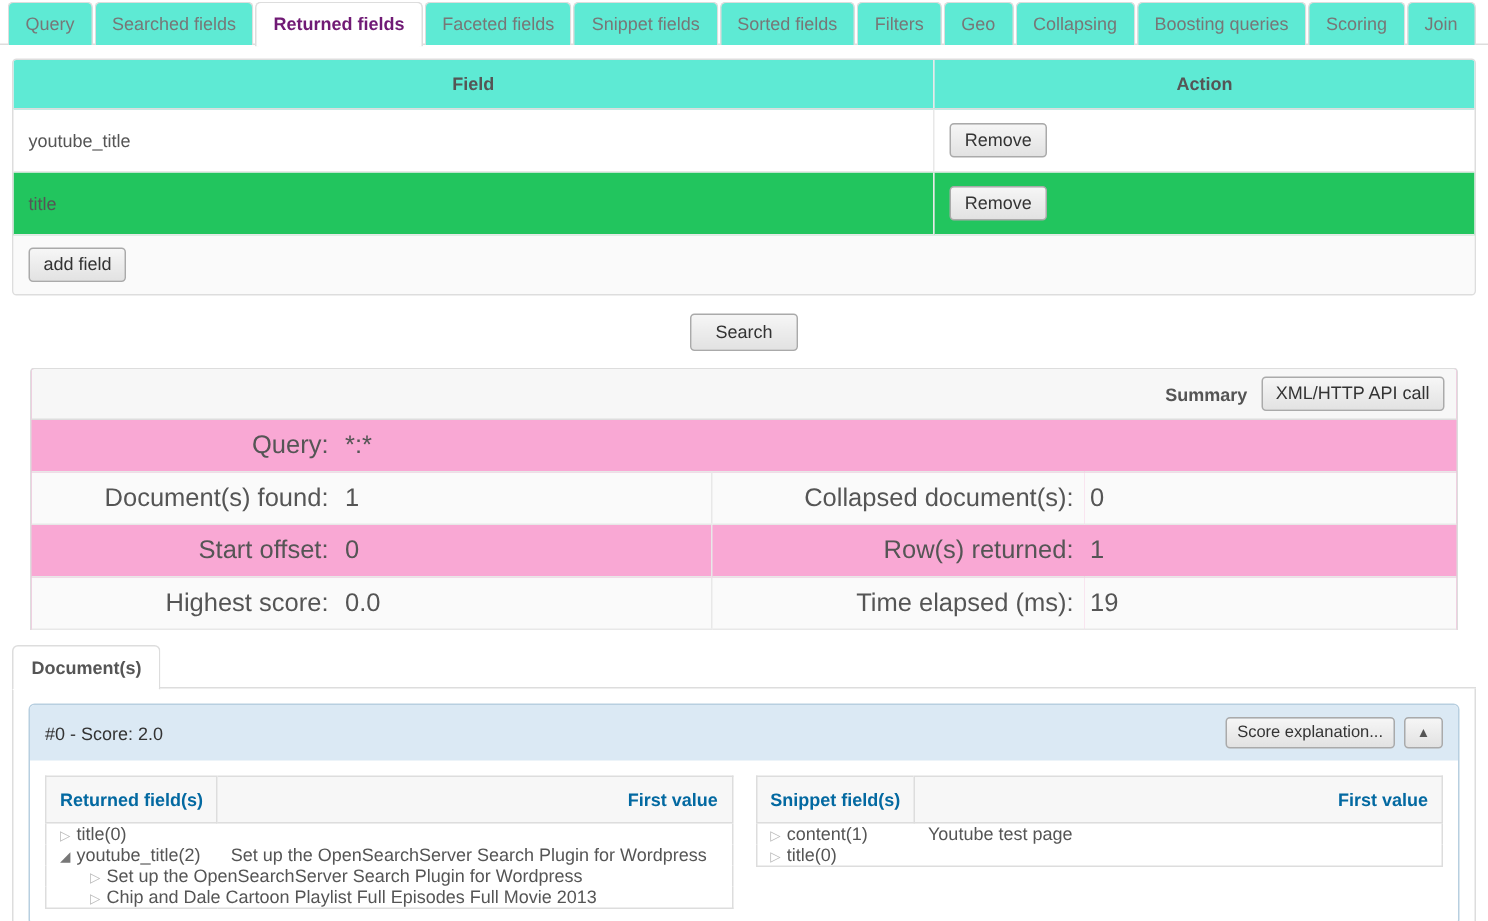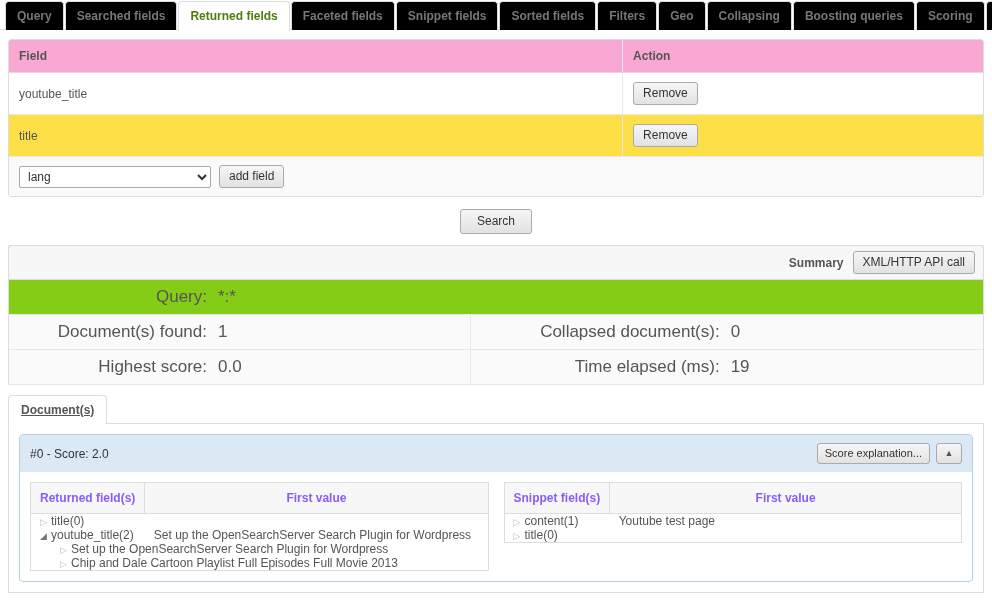--- a/index.html
+++ b/index.html
@@ -26,68 +26,67 @@
     font-size: 0;
   }
   .tab {
     display: inline-block;
     height: 29px;
     line-height: 28px;
     padding: 0 11px;
     margin: 1px 1px 0 0;
     font-size: 12px;
     color: #777777;
-    background: #000000;
+    background: #5eead4;
     border: 1px solid #dddddd;
     border-bottom: none;
     border-radius: 4px 4px 0 0;
     vertical-align: bottom;
     cursor: pointer;
     position: relative;
-    font-weight: bold;
   }
   .tab.active {
     background: #ffffff;
-    color: #4d7c0f;
+    color: #701a75;
     font-weight: bold;
     height: 30px;
     line-height: 29px;
     margin-bottom: -1px;
   }
 
   
   .panel-outer {
     margin: 9px 8px 0 8px;
     border: 1px solid #dddddd;
     border-radius: 3px;
     background: #ffffff;
     overflow: hidden;
   }
   table.grid {
     width: 100%;
     border-collapse: collapse;
     table-layout: fixed;
   }
   table.grid th {
-    text-align: left;
+    text-align: center;
     font-size: 12px;
     font-weight: bold;
     color: #555555;
-    background: #f9a8d4;
+    background: #5eead4;
     padding: 9px 10px;
     border-bottom: 1px solid #dddddd;
   }
   table.grid td {
     padding: 9px 10px;
     font-size: 12px;
     color: #555555;
     border-bottom: 1px solid #e8e8e8;
     vertical-align: middle;
   }
-  table.grid tr.alt td { background: #fde047; }
+  table.grid tr.alt td { background: #22c55e; }
   table.grid th.col-action,
   table.grid td.col-action { border-left: 1px solid #e8e8e8; }
 
   
   .btn {
     display: inline-block;
     font-family: "Liberation Sans", sans-serif;
     font-size: 12px;
     color: #333333;
     background: linear-gradient(to bottom, #f6f6f6 0%, #e2e2e2 100%);
@@ -122,25 +121,25 @@
 
   
   .search-wrap {
     text-align: center;
     padding: 12px 0 11px 0;
   }
   .search-wrap .btn { padding: 4px 16px; }
 
   
   .summary-panel {
-    margin: 0 8px;
+    margin: 0 20px;
     border: 1px solid #dddddd;
     border-radius: 3px 3px 0 0;
     border-bottom: none;
-    background: #84cc16;
+    background: #f9a8d4;
     overflow: hidden;
   }
   .summary-head {
     background: #f7f7f7;
     border-bottom: 1px solid #dddddd;
     padding: 6px 8px;
     display: flex;
     align-items: center;
     justify-content: flex-end;
     gap: 7px;
@@ -194,21 +193,20 @@
     background: #ffffff;
     border: 1px solid #dddddd;
     border-bottom: 1px solid #ffffff;
     border-radius: 4px 4px 0 0;
     padding: 0 12px;
     height: 30px;
     line-height: 29px;
     margin-bottom: -1px;
     vertical-align: bottom;
     cursor: pointer;
-    text-decoration: underline;
   }
   .doc-body {
     margin: 0 8px;
     border: 1px solid #dddddd;
     border-top: none;
     background: #ffffff;
     padding: 10px;
   }
 
   .doc-card {
@@ -257,24 +255,24 @@
   }
   .doc-col { flex: 1 1 0; min-width: 0; }
 
   table.fieldtbl {
     width: 100%;
     border-collapse: collapse;
     border: 1px solid #dddddd;
     table-layout: auto;
   }
   table.fieldtbl th {
-    text-align: center;
+    text-align: right;
     font-size: 12px;
     font-weight: bold;
-    color: #8b5cf6;
+    color: #0369a1;
     background: #f7f7f7;
     padding: 8px 9px;
     border-bottom: 1px solid #dddddd;
     white-space: nowrap;
   }
   table.fieldtbl th.c1 { border-right: 1px solid #dddddd; width: 1%; }
   table.fieldtbl td {
     font-size: 12px;
     color: #555555;
     padding: 0 9px;
@@ -315,21 +313,20 @@
           <td>youtube_title</td>
           <td class="col-action"><button class="btn">Remove</button></td>
         </tr>
         <tr class="alt">
           <td>title</td>
           <td class="col-action"><button class="btn">Remove</button></td>
         </tr>
       </tbody>
   </table>
   <div class="addrow">
-    <select class="field-select" id="field-select"><option value="lang">lang</option><option value="title">title</option><option value="content">content</option><option value="url">url</option><option value="youtube_title">youtube_title</option></select>
     <button class="btn">add field</button>
   </div>
 </div>
 
 <div class="search-wrap">
   <button class="btn">Search</button>
 </div>
 
 <div class="summary-panel">
   <div class="summary-head">
@@ -340,20 +337,26 @@
     <tbody id="summary-rows">
         <tr>
           <td class="k">Query:</td>
           <td class="v" colspan="3">*:*</td>
         </tr>
         <tr class="shade">
           <td class="k">Document(s) found:</td>
           <td class="v">1</td>
           <td class="k2">Collapsed document(s):</td>
           <td class="v">0</td>
+        </tr>
+        <tr>
+          <td class="k">Start offset:</td>
+          <td class="v">0</td>
+          <td class="k2">Row(s) returned:</td>
+          <td class="v">1</td>
         </tr>
         <tr class="shade">
           <td class="k">Highest score:</td>
           <td class="v">0.0</td>
           <td class="k2">Time elapsed (ms):</td>
           <td class="v">19</td>
         </tr>
       </tbody>
   </table>
 </div>

